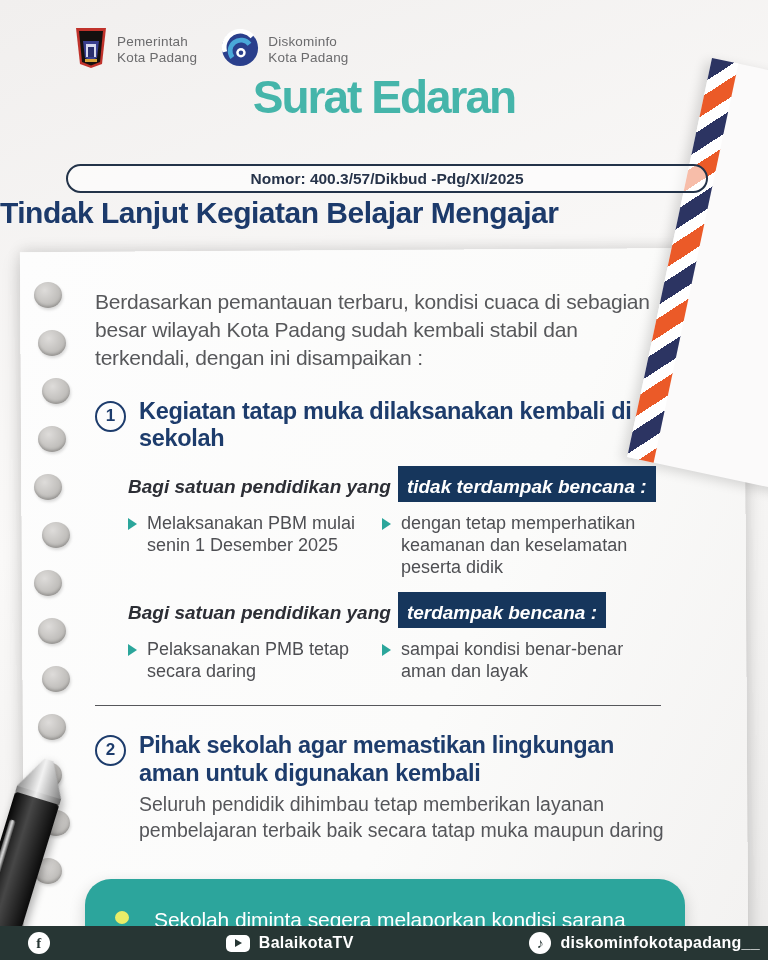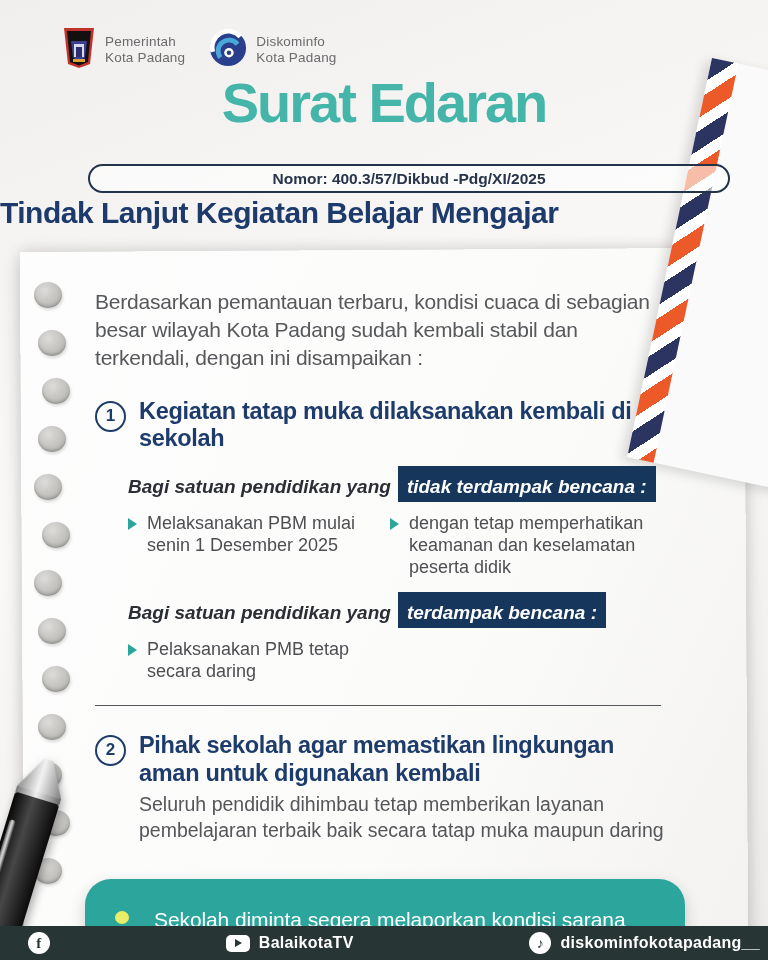--- a/index.html
+++ b/index.html
@@ -38,28 +38,28 @@
   .pen-tip { height:34px; background:linear-gradient(90deg,#8f8f8f,#f2f2f2 45%,#7d7d7d);
              clip-path:polygon(40% 0, 60% 0, 100% 100%, 0 100%); }
   .pen-ring { height:6px; background:linear-gradient(90deg,#777,#eee 45%,#666); }
   .pen-body { flex:1; position:relative;
               background:linear-gradient(90deg,#060606,#474747 42%,#0b0b0b);
               border-radius:3px 3px 0 0; }
   .pen-clip { position:absolute; left:3px; top:28px; width:6px; height:165px;
               border-radius:4px; background:linear-gradient(90deg,#555,#e4e4e4,#4a4a4a); }
 
   
-  .logos { position:absolute; left:62px; top:27px; display:flex; gap:24px; z-index:5; }
+  .logos { position:absolute; left:74px; top:27px; display:flex; gap:24px; z-index:5; }
   .logo-group { display:flex; align-items:center; gap:9px; }
   .logo-text { font-size:13.5px; line-height:1.18; color:#6b6b6d; letter-spacing:.2px; }
 
   .title { position:absolute; top:70px; left:0; width:100%; text-align:center; z-index:5;
-           font-size:56px; font-weight:bold; letter-spacing:-2px; color:#45b5aa; }
-
-  .number-pill { position:absolute; left:88px; top:164px; width:642px; height:29px; z-index:5;
+           font-size:46px; font-weight:bold; letter-spacing:-2px; color:#45b5aa; }
+
+  .number-pill { position:absolute; left:66px; top:164px; width:642px; height:29px; z-index:5;
                  border:2.5px solid #233349; border-radius:16px;
                  background:rgba(255,255,255,.6);
                  display:flex; align-items:center; justify-content:center;
                  font-size:15.5px; font-weight:bold; color:#27344a; }
 
   .subtitle { position:absolute; top:196px; left:0; width:100%; z-index:5;
               font-size:30px; font-weight:bold; letter-spacing:-.5px; color:#1c3a6b; }
 
   
   .content { position:absolute; left:95px; top:288px; width:574px; z-index:5; }
@@ -73,21 +73,21 @@
   .point-heading { font-size:23.5px; font-weight:bold; line-height:1.18;
                    letter-spacing:-.3px; color:#1d3c6c; }
 
   .sub { margin-left:33px; }
   .cond-row { margin-top:13px; font-size:19px; font-weight:bold; color:#2c2e35;
               display:flex; align-items:baseline; white-space:nowrap;font-style:italic; }
   .chip { background:#16365c; color:#ffffff; padding:10px 9px 4px; margin-left:7px;
           font-size:19px; font-weight:bold; }
 
   .bullets { margin-top:11px; display:grid; grid-template-columns:228px 1fr;
-             column-gap:34px; }
+             column-gap:26px; }
   .bullet { display:flex; gap:10px; font-size:18px; line-height:1.22; color:#4e4f53; }
   .tri { flex:0 0 0; width:0; height:0; margin-top:5px;
          border-left:9px solid #2ba69b; border-top:6px solid transparent;
          border-bottom:6px solid transparent; }
 
   .divider { margin-top:22px; width:566px; border-top:1.5px solid #56575b; }
 
   .point2-body { margin-left:44px; margin-top:5px; font-size:19.5px; line-height:1.3;
                  color:#55565a; }
 
@@ -220,20 +220,24 @@
 
       <div class="cond-row">
         <span>Bagi satuan pendidikan yang</span>
         <span class="chip">terdampak bencana :</span>
       </div>
       <div class="bullets">
         <div class="bullet">
           <span class="tri"></span>
           <span>Pelaksanakan PMB tetap secara daring</span>
         </div>
+        <div class="bullet">
+          <span class="tri"></span>
+          <span>sampai kondisi benar-benar aman dan layak</span>
+        </div>
       </div>
     </div>
 
     <div class="divider"></div>
 
     <div class="point">
       <div class="point-num">2</div>
       <div class="point-heading">Pihak sekolah agar memastikan lingkungan aman untuk digunakan kembali</div>
     </div>
     <p class="point2-body">Seluruh pendidik dihimbau tetap memberikan layanan pembelajaran terbaik baik secara tatap muka maupun daring</p>

